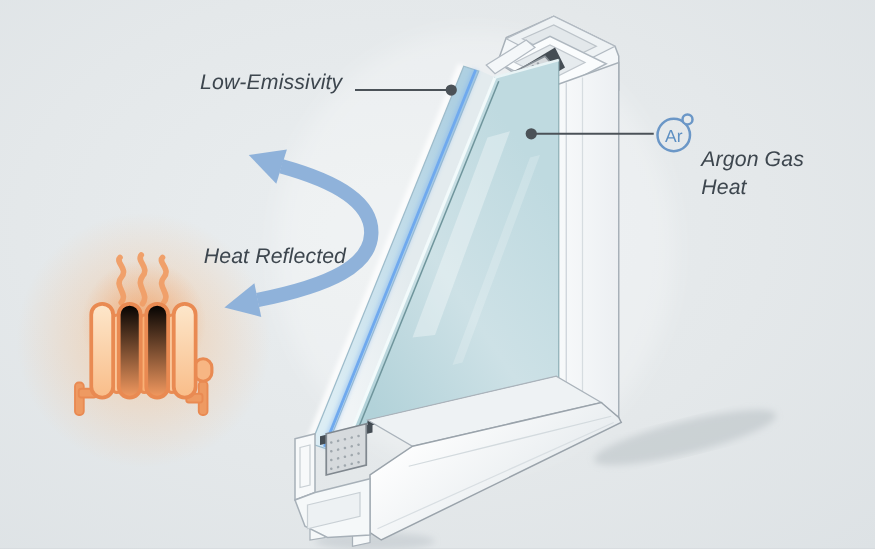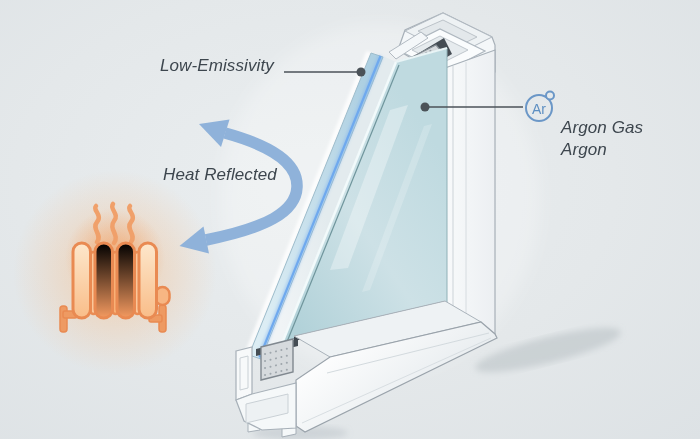--- a/index.html
+++ b/index.html
@@ -198,22 +198,22 @@
     <circle cx="539" cy="108" r="13" fill="none" stroke="#6b97c7" stroke-width="2"></circle>
     <circle cx="550" cy="95.5" r="4" fill="#e6eaec" stroke="#6b97c7" stroke-width="2"></circle>
     <text x="539" y="113.5" text-anchor="middle" font-size="14" fill="#5d8fc2" font-family="Liberation Sans, sans-serif">Ar</text>
   </g>
 </svg>
 
   <div class="label" style="left:160px;top:55px;">
     <span>Low-Emissivity</span>
   </div>
 
-  <div class="label" style="left:163px;top:164px;">
+  <div class="label" style="left:163px;top:194px;">
     <span>Heat Reflected</span>
   </div>
 
   <div class="label" style="left:561px;top:86px;margin-top:31px;">
     <span>Argon Gas</span>
-    <span>Argon</span>
+    <span>Heat</span>
   </div>
 
 </div>
 
 </body></html>

